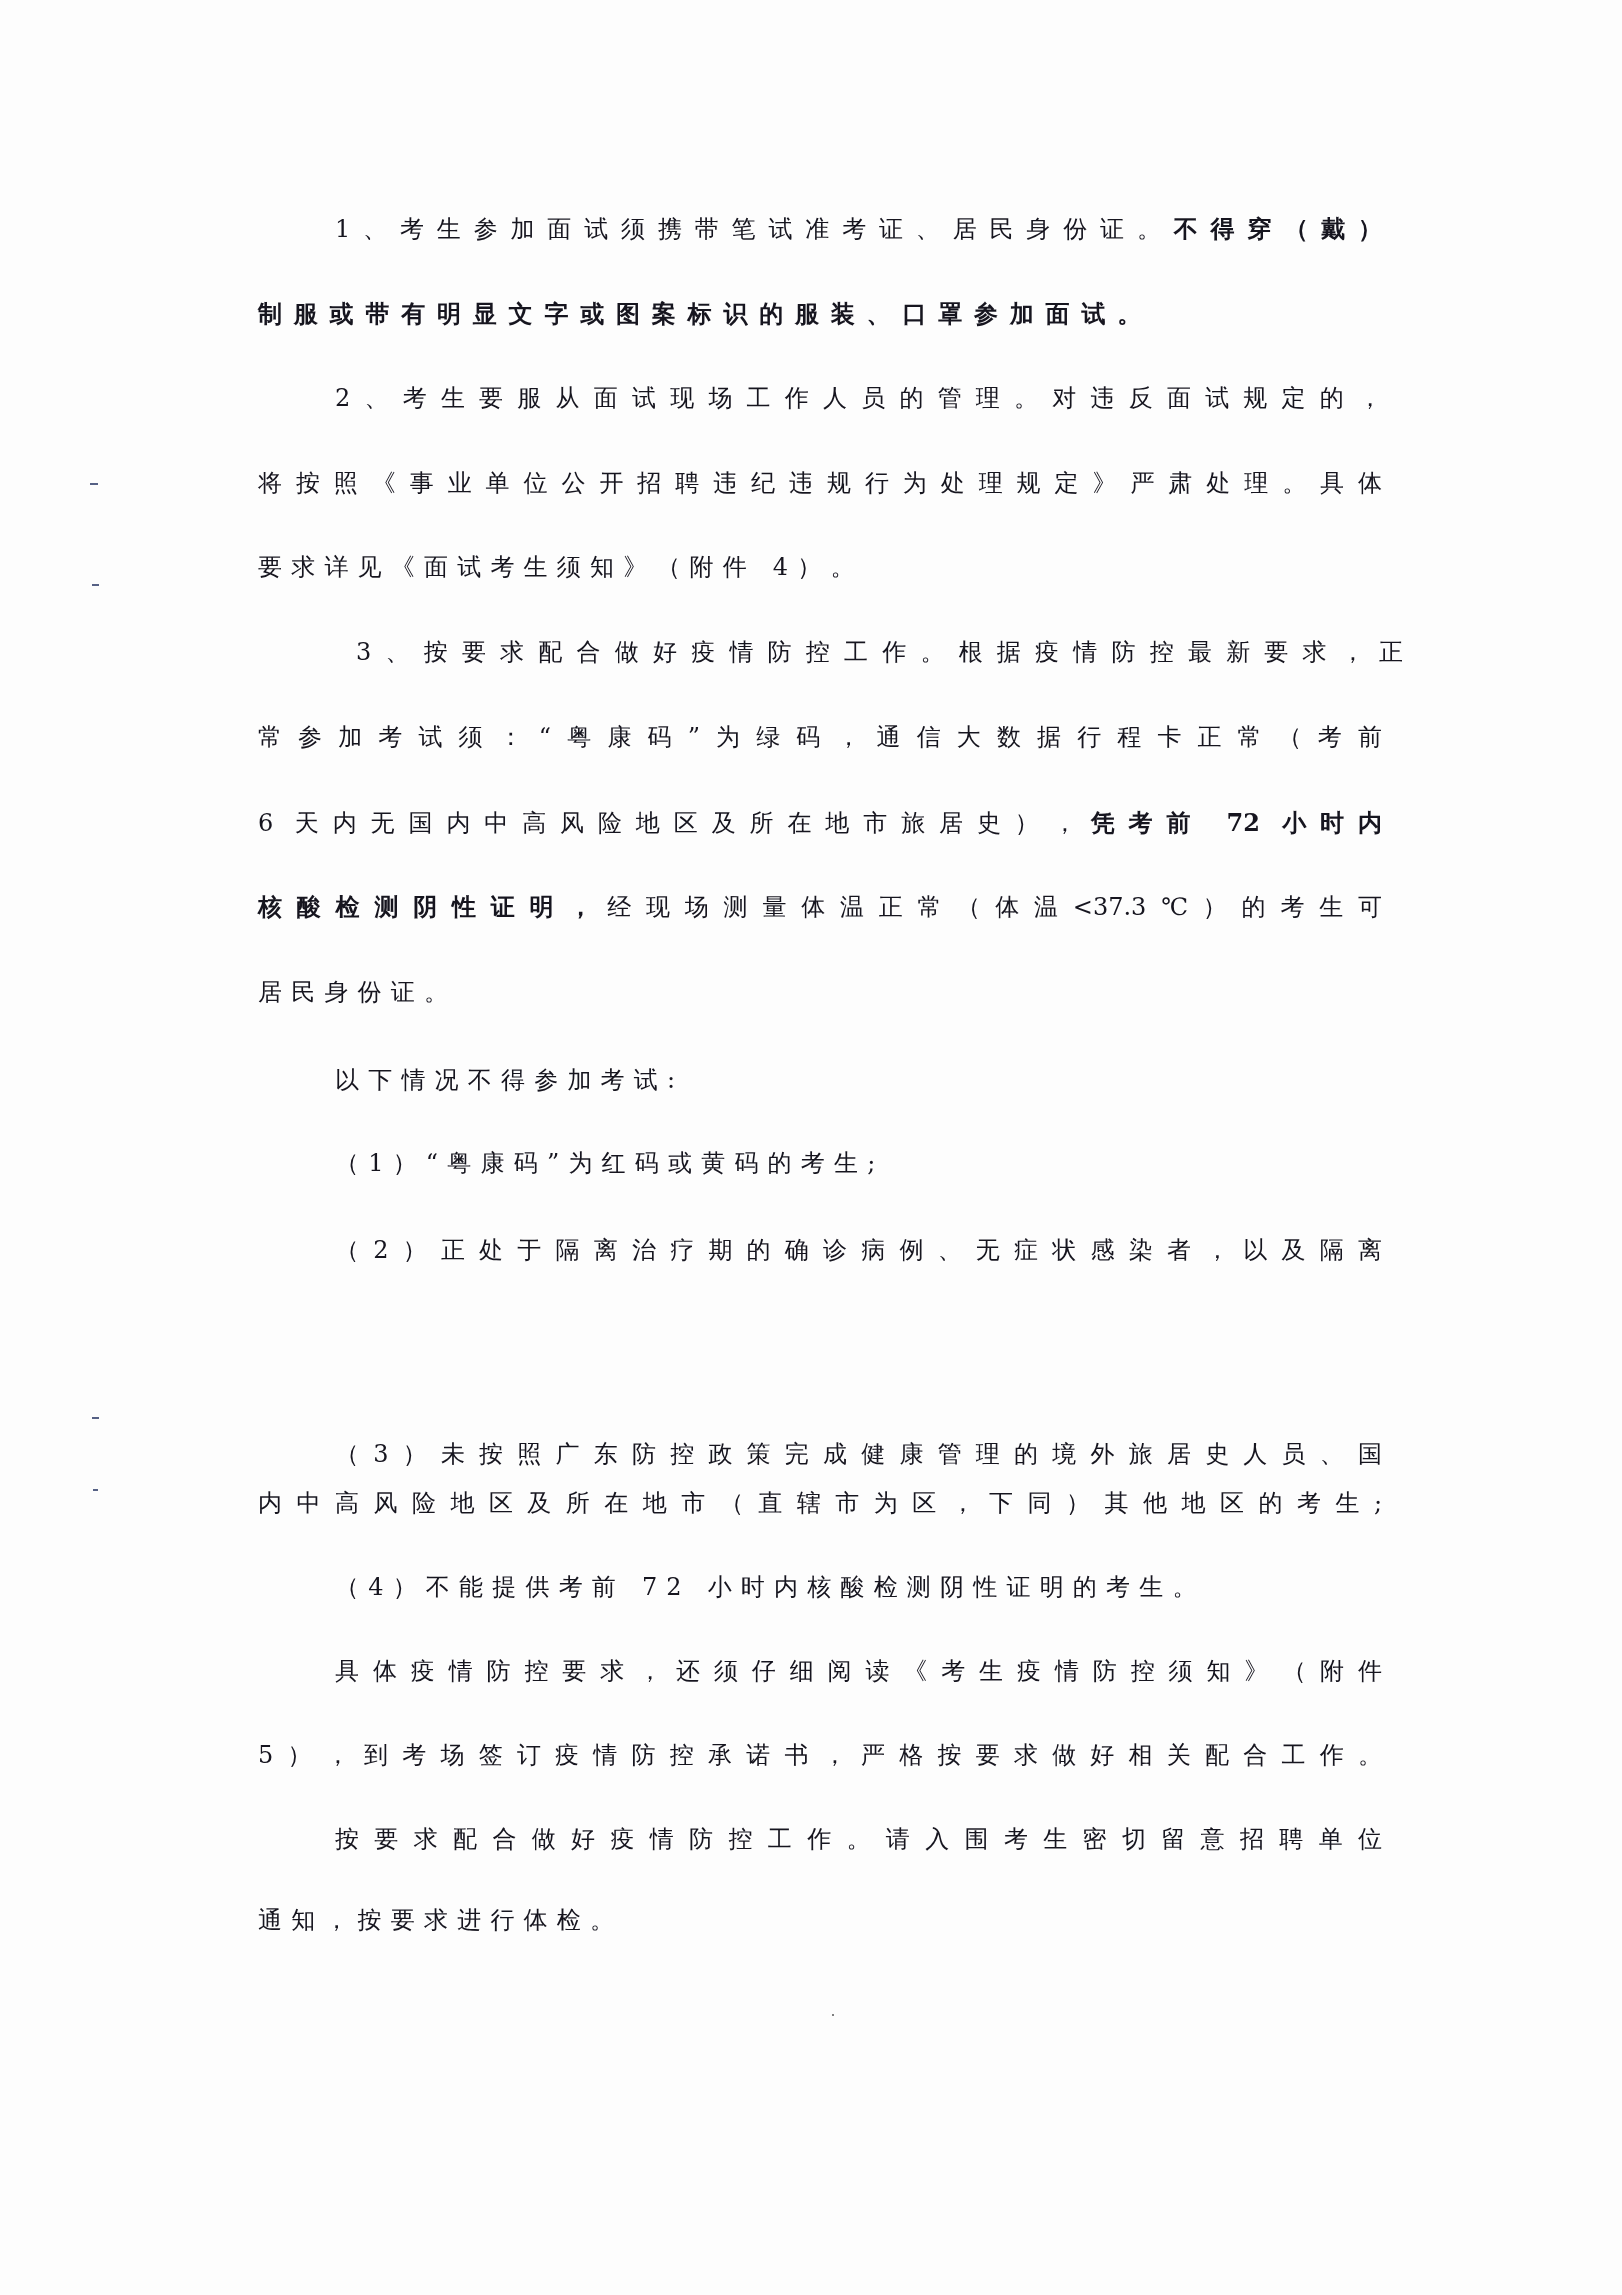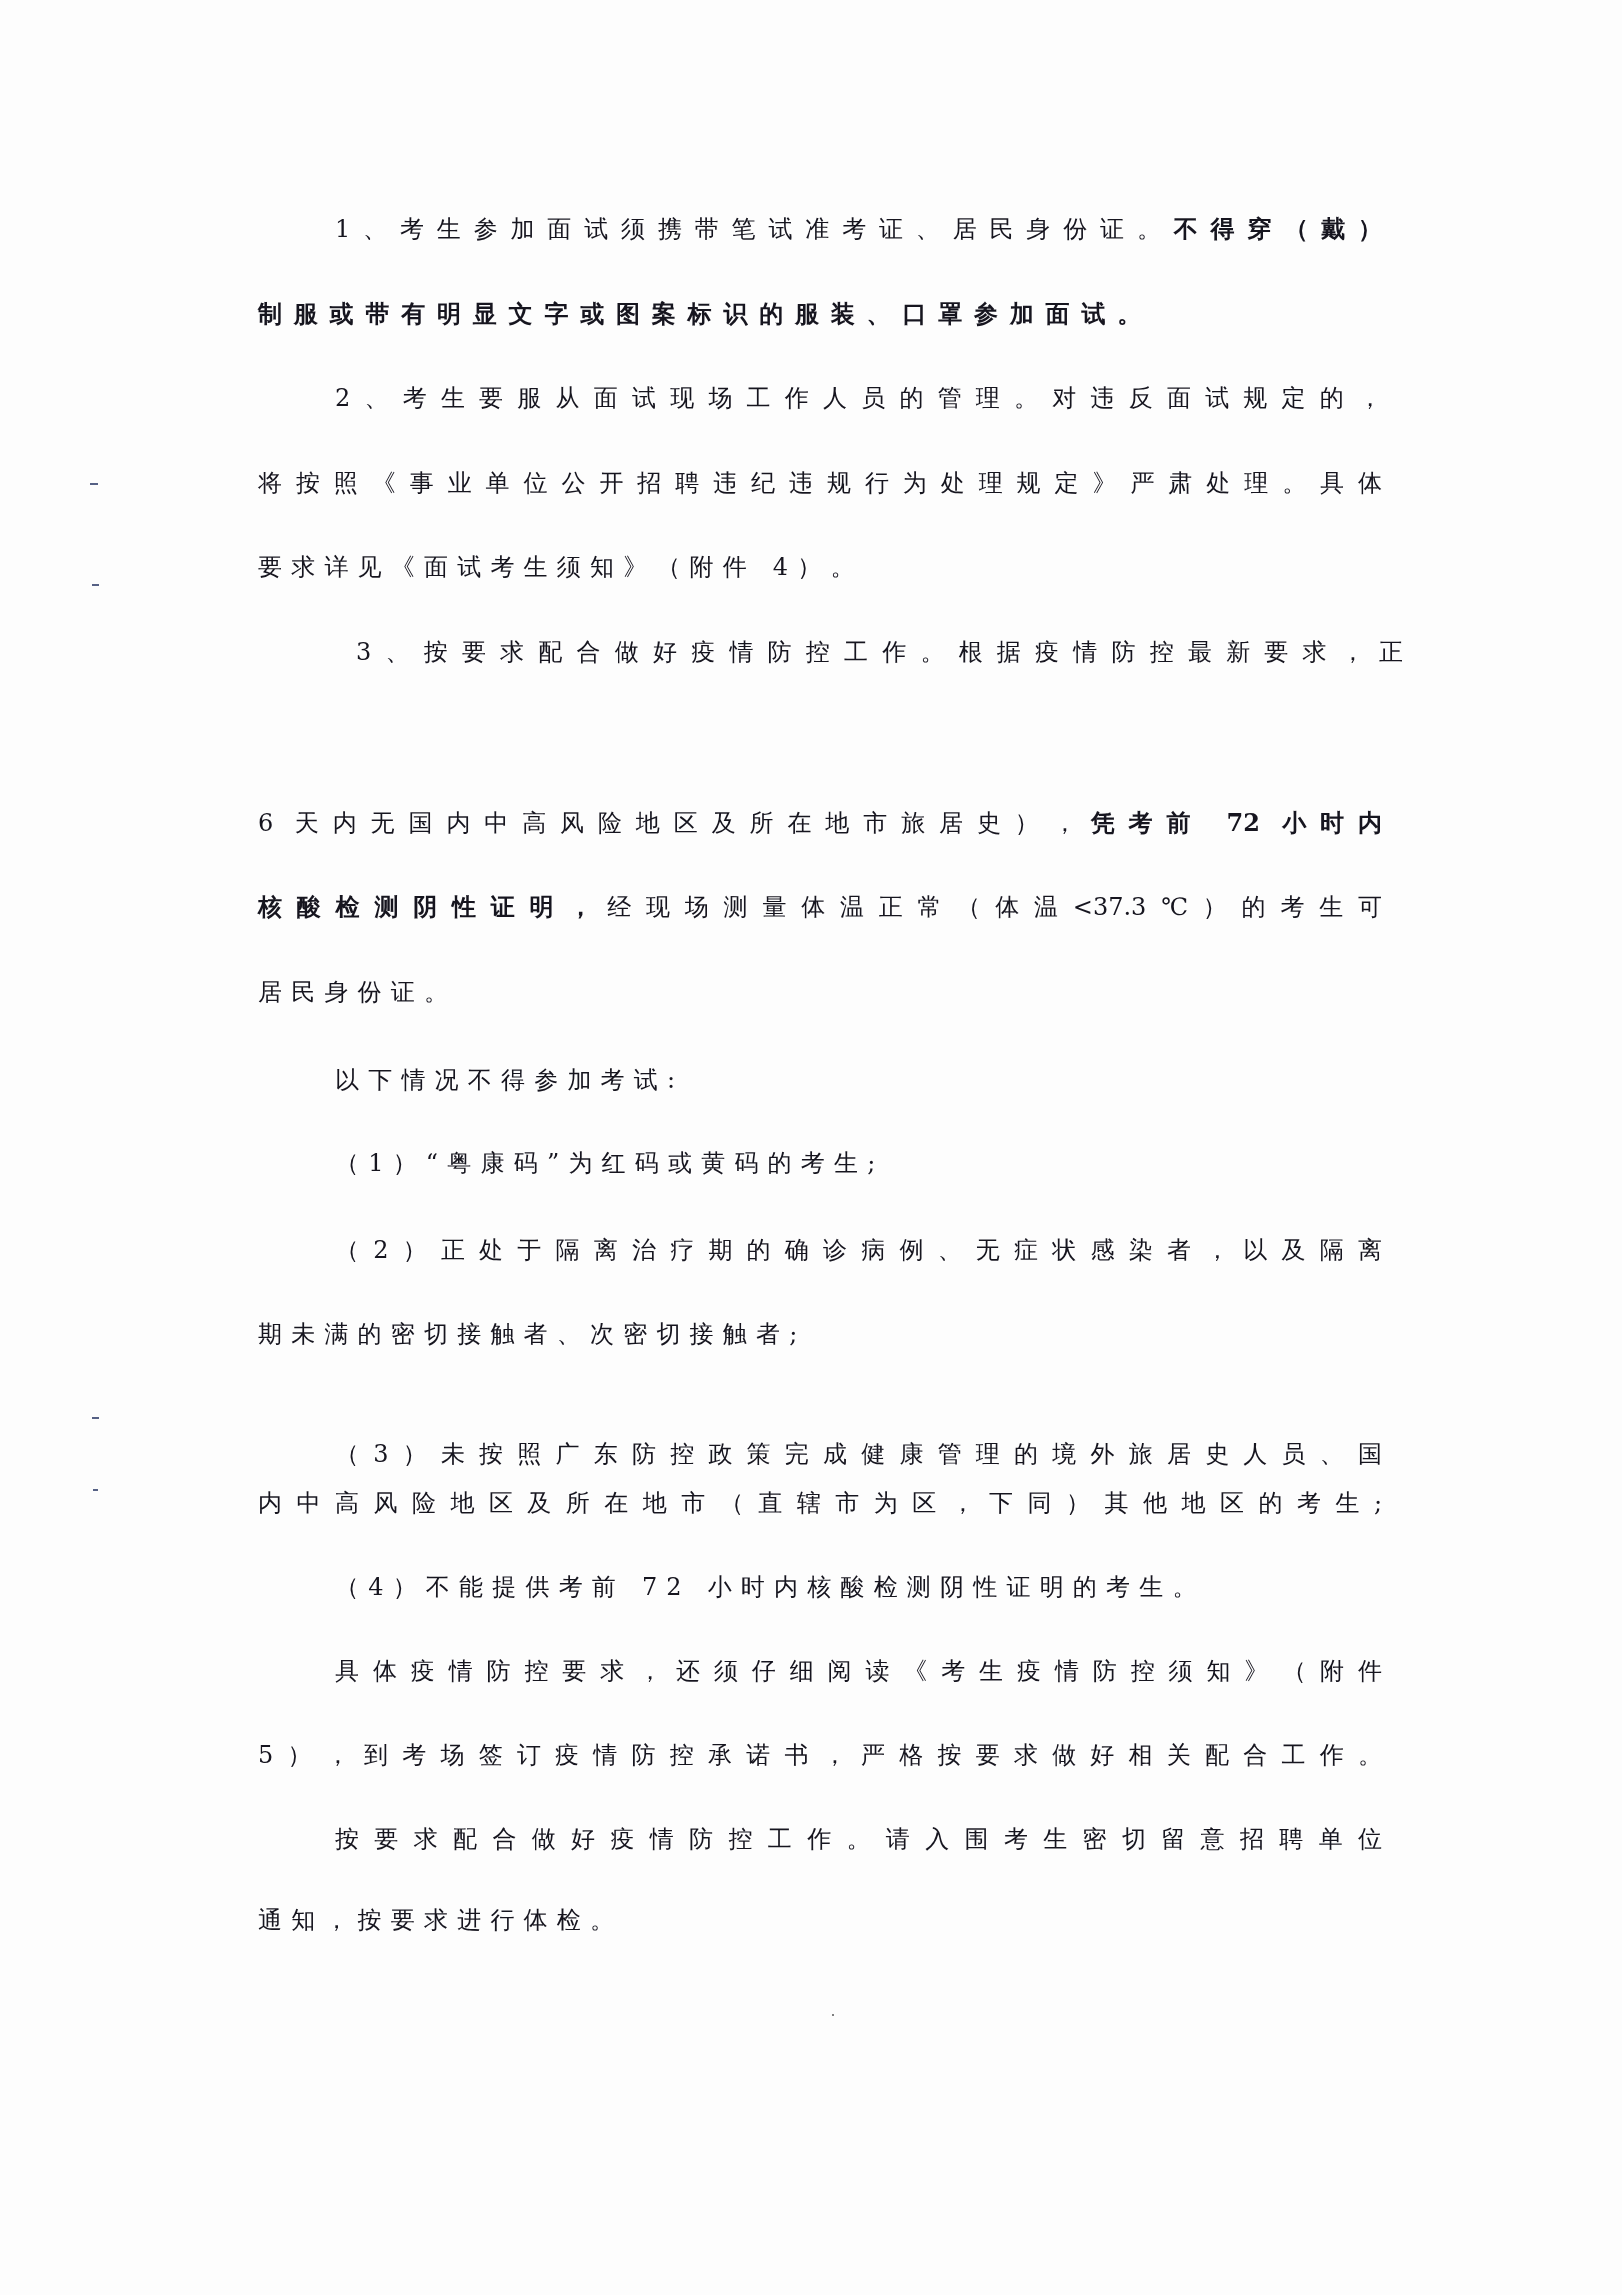--- a/index.html
+++ b/index.html
@@ -54,41 +54,41 @@
   <div class="line" style="top:457px;">
     <span>将按照《事业单位公开招聘违纪违规行为处理规定》严肃处理。具体</span>
   </div>
   <div class="line last" style="top:541px;">
     <span>要求详见《面试考生须知》（附件 4）。</span>
   </div>
 
   <div class="line indent" style="top:626px;margin-left:21px;">
     <span>3、按要求配合做好疫情防控工作。根据疫情防控最新要求，正</span>
   </div>
+  <div class="line" style="top:711px;">
+    <span>常参加考试须：“粤康码”为绿码，通信大数据行程卡正常（考前</span>
+  </div>
   <div class="line" style="top:797px;">
     <span>6 天内无国内中高风险地区及所在地市旅居史），</span><span class="b">凭考前 72 小时内</span>
   </div>
   <div class="line" style="top:881px;">
     <span class="b">核酸检测阴性证明，</span><span>经现场测量体温正常（体温&lt;37.3℃）的考生可</span>
   </div>
   <div class="line last" style="top:966px;">
     <span>居民身份证。</span>
   </div>
 
   <div class="line indent last" style="top:1054px;">
     <span>以下情况不得参加考试:</span>
   </div>
   <div class="line indent last" style="top:1137px;">
     <span>（1）“粤康码”为红码或黄码的考生;</span>
   </div>
   <div class="line indent" style="top:1224px;">
     <span>（2）正处于隔离治疗期的确诊病例、无症状感染者，以及隔离</span>
-  </div>
-  <div class="line last" style="top:1308px;">
-    <span>期未满的密切接触者、次密切接触者;</span>
   </div>
   <div class="line indent" style="top:1392px;margin-top:36px;">
     <span>（3）未按照广东防控政策完成健康管理的境外旅居史人员、国</span>
   </div>
   <div class="line" style="top:1477px;">
     <span>内中高风险地区及所在地市（直辖市为区，下同）其他地区的考生;</span>
   </div>
   <div class="line indent last" style="top:1561px;">
     <span>（4）不能提供考前 72 小时内核酸检测阴性证明的考生。</span>
   </div>

